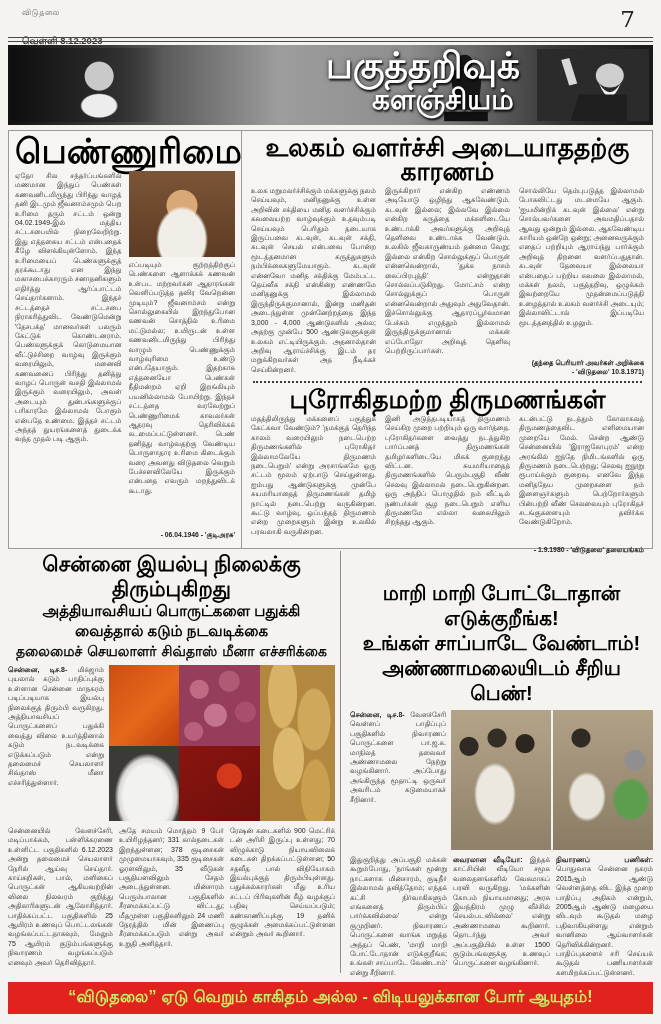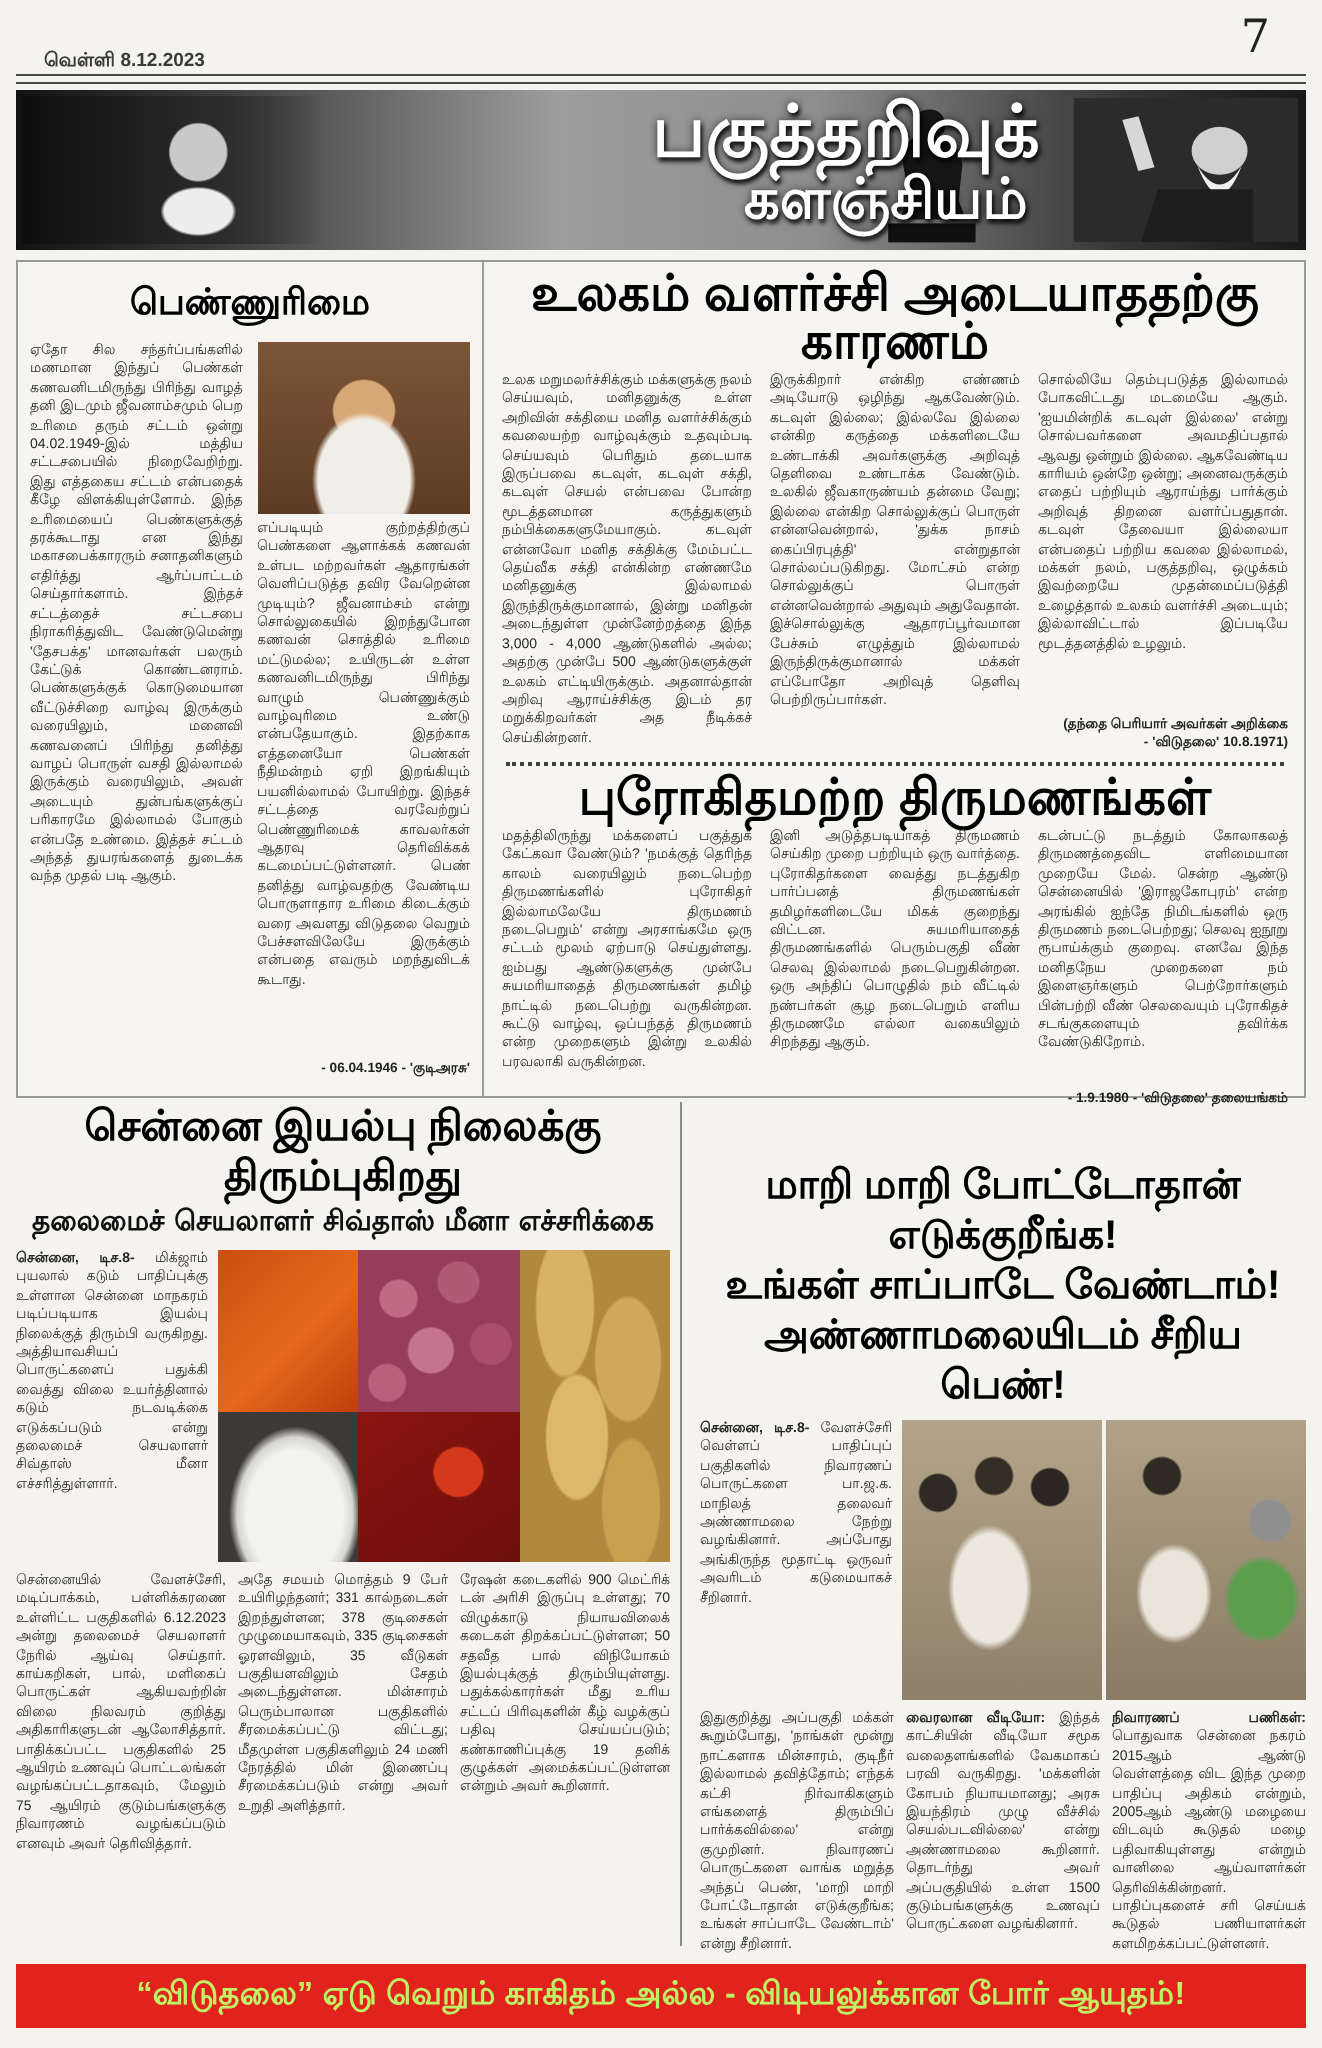--- a/index.html
+++ b/index.html
@@ -25,21 +25,21 @@
   .mast-title .l1{font-size:36px;line-height:34px;display:block;}
   .mast-title .l2{font-size:28px;line-height:34px;display:block;margin-left:46px;}
   .thinker{position:absolute;left:424px;top:4px;width:66px;height:76px;z-index:2;}
   .periyar-mast{position:absolute;right:4px;top:4px;width:112px;height:72px;background:#2a2a2a;}
 
   
   .main{position:absolute;top:130px;left:8px;right:8px;height:417px;border:1px solid #9a9a9a;background:#f7f5f1;}
   .main-left{position:absolute;left:0;top:0;bottom:0;width:233px;border-right:1px solid #9a9a9a;padding:3px 6px;box-sizing:border-box;}
   .main-right{position:absolute;left:234px;right:0;top:0;bottom:0;padding:3px 8px;box-sizing:border-box;}
 
-  .a1-title{text-align:center;font-size:18px;font-weight:bold;line-height:32px;margin:1px 0 4px;color:#000;}
+  .a1-title{text-align:center;font-size:34px;font-weight:bold;line-height:32px;margin:1px 0 4px;color:#000;}
   .a1-cols{display:flex;gap:7px;height:368px;overflow:hidden;}
   .ncol{flex:1;font-size:7px;line-height:9.4px;text-align:justify;color:#262626;overflow:hidden;}
   .a1-col2{display:flex;flex-direction:column;}
   .a1-col2 .flow{flex:1;overflow:hidden;}
   .periyar-photo{width:100%;height:86px;margin-bottom:3px;
           background:radial-gradient(ellipse at 50% 80%,#f1eee7 0 23px,rgba(241,238,231,0) 26px),
                      radial-gradient(circle at 50% 40%,#d8a877 0 15px,rgba(216,168,119,0) 16px),
                      linear-gradient(180deg,#7c5537 0%,#5d3b23 100%);}
   .credit{font-size:6.8px;font-weight:bold;text-align:right;color:#222;line-height:9px;}
 
@@ -102,20 +102,21 @@
   
   .banner{position:absolute;left:8px;right:8px;top:982px;height:32px;background:#e2231d;color:#bef264;
           display:flex;align-items:center;justify-content:center;font-size:16px;font-weight:bold;letter-spacing:.2px;}
 </style>
 </head>
 <body>
 
 <div class="page">
 
   <div class="hdr">
+    <div class="paper">விடுதலை</div>
     <div class="date">வெள்ளி 8.12.2023</div>
   </div>
   <div class="pageno">7</div>
   <div class="hrule"></div>
 
   <div class="masthead">
     <div class="darwin"></div>
     <svg class="thinker" viewBox="0 0 60 80">
       <path d="M30 6c5 0 8 4 8 8 0 3-1 5-3 6l6 3c4 3 6 8 6 13l-2 18 4 10H14l5-12-3-16c-1-7 2-14 8-17-2-1-3-3-3-6 0-4 4-7 9-7z" fill="#161616"></path>
       <rect x="8" y="66" width="46" height="10" fill="#101010"></rect>
@@ -171,20 +172,21 @@
           <div class="credit">- 1.9.1980 - 'விடுதலை' தலையங்கம்</div>
         </div>
       </div>
     </div>
   </div>
 
   <div class="bottom">
 
     <div class="b-left">
       <div class="bl-h1">சென்னை இயல்பு நிலைக்கு திரும்புகிறது</div>
+      <div class="bl-h2">அத்தியாவசியப் பொருட்களை பதுக்கி வைத்தால் கடும் நடவடிக்கை</div>
       <div class="bl-h3">தலைமைச் செயலாளர் சிவ்தாஸ் மீனா எச்சரிக்கை</div>
       <div class="b-row bl-row">
         <div class="lead-col">
           <span class="dateline">சென்னை, டிச.8-</span>
           <span>மிக்ஜாம் புயலால் கடும் பாதிப்புக்கு உள்ளான சென்னை மாநகரம் படிப்படியாக இயல்பு நிலைக்குத் திரும்பி வருகிறது. அத்தியாவசியப் பொருட்களைப் பதுக்கி வைத்து விலை உயர்த்தினால் கடும் நடவடிக்கை எடுக்கப்படும் என்று தலைமைச் செயலாளர் சிவ்தாஸ் மீனா எச்சரித்துள்ளார்.</span>
         </div>
         <div class="collage">
           <div class="c-chili"></div>
           <div class="c-onion"></div>
           <div class="c-potato"></div>

